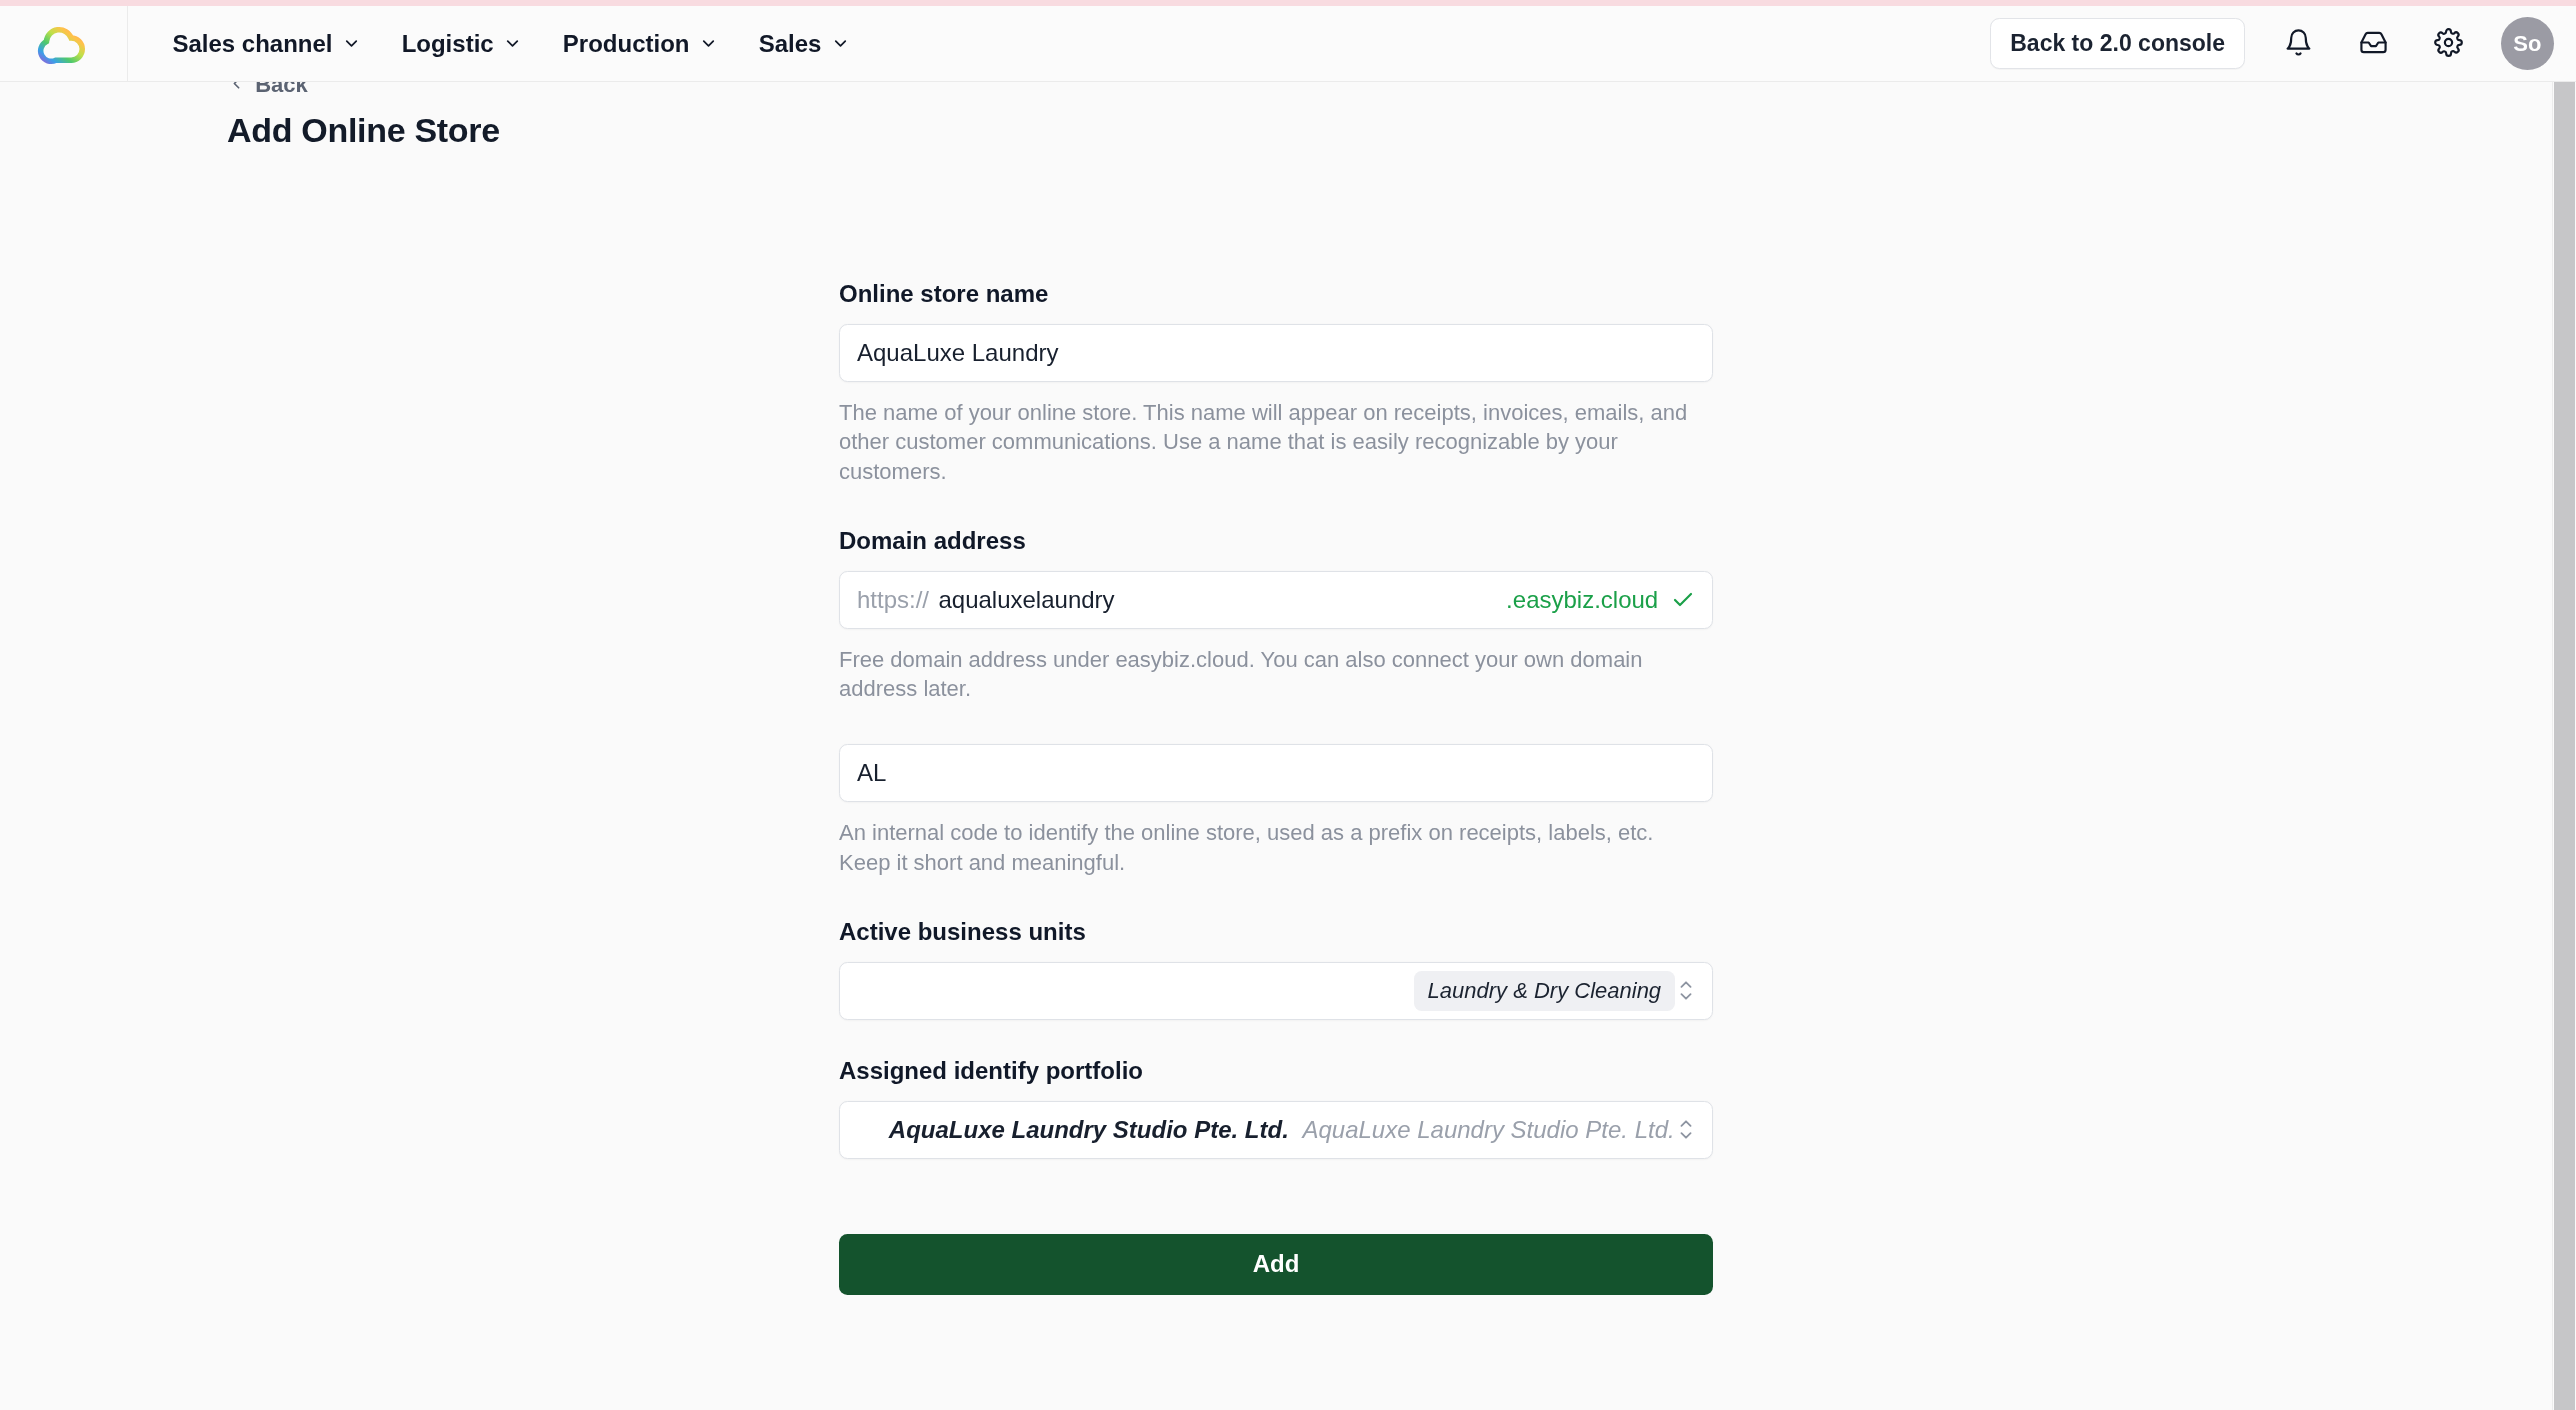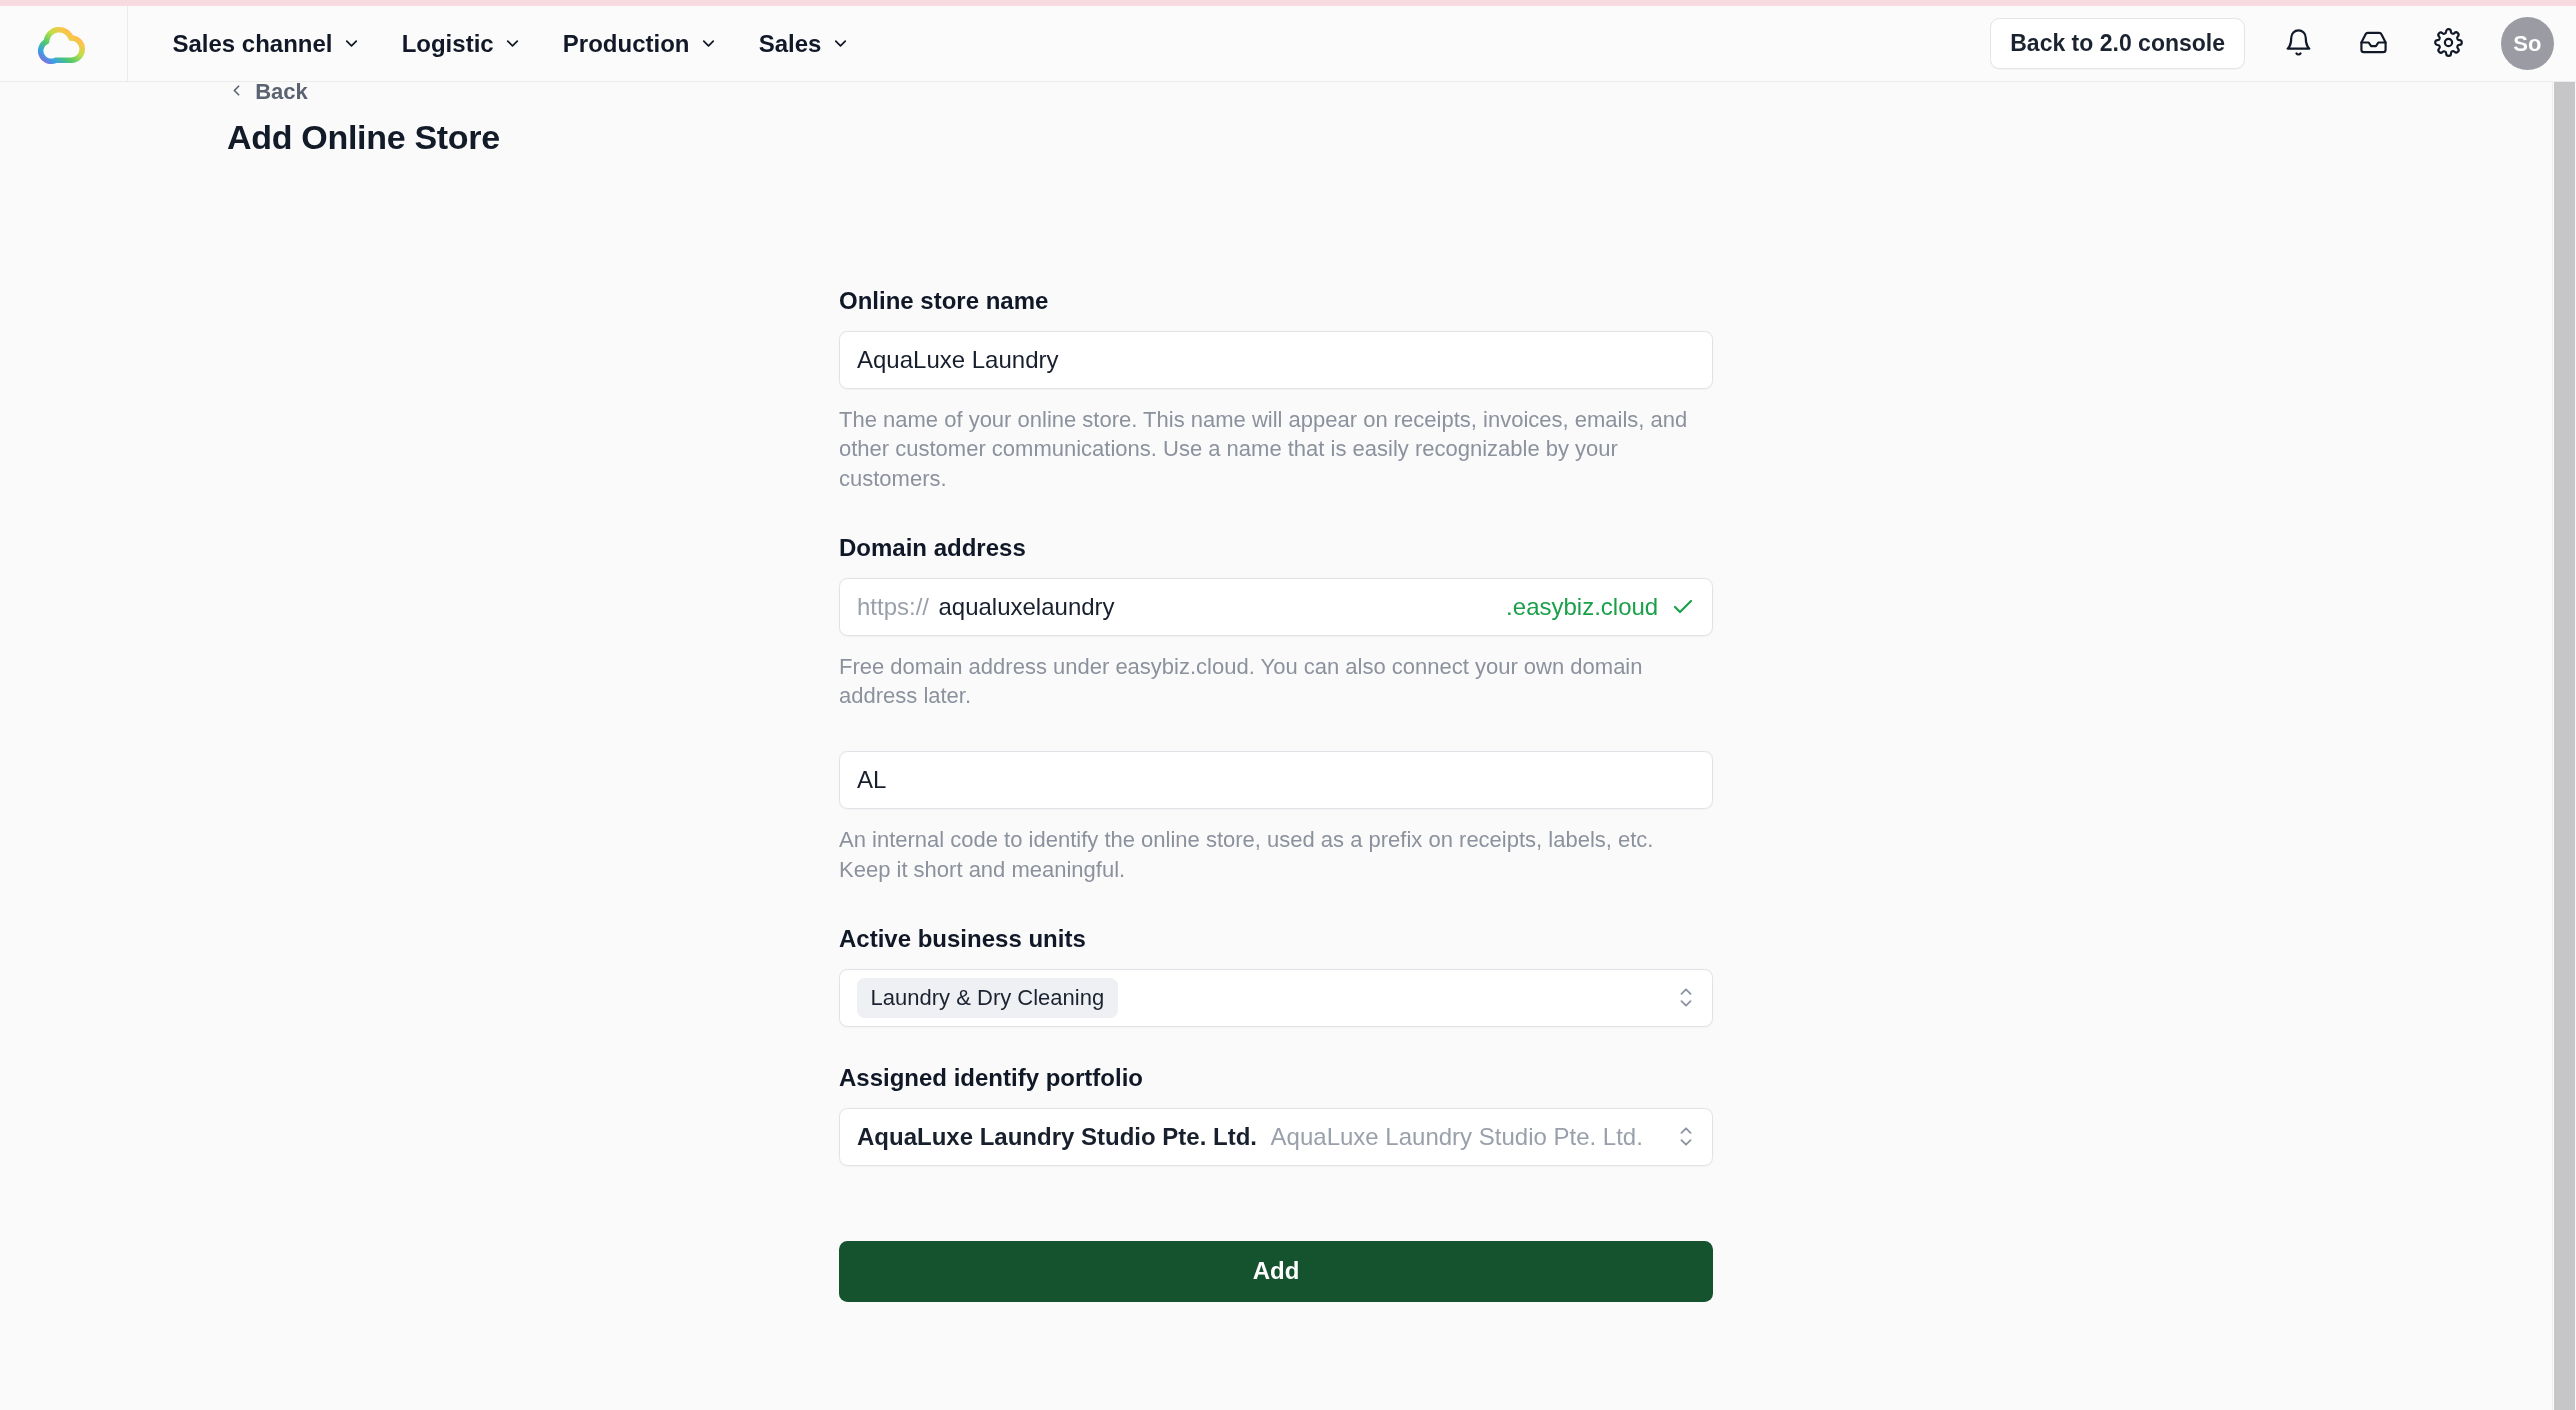--- a/index.html
+++ b/index.html
@@ -109,21 +109,21 @@
     justify-content: center;
     font-size: 22px;
     font-weight: 700;
     cursor: pointer;
     letter-spacing: 0.2px;
   }
 
   
   .page {
     position: absolute;
-    top: 16px; left: 0;
+    top: 9px; left: 0;
     width: 2552px;
     height: 1036px;
   }
 
   .back-link {
     position: absolute;
     top: 63px; left: 228px;
     display: flex;
     align-items: center;
     gap: 10.2px;
@@ -193,21 +193,21 @@
   
   .domain-ctl { justify-content: space-between; gap: 28px; }
   .domain-left { display: flex; align-items: baseline; gap: 9.4px; }
   .proto { font-size: 24px; color: #9aa0ab; }
   .domain-val { font-size: 24px; color: #18202e; }
   .domain-right { display: flex; align-items: center; gap: 12.8px; }
   .suffix { font-size: 24px; color: #1ba049; }
   .check { display: inline-flex; align-items: center; color: #1ba049; }
 
   
-  .select-ctl { justify-content: space-between; padding-right: 15.3px; }
+  .select-ctl { justify-content: flex-end; padding-right: 15.3px; font-style: italic; }
   .chip {
     background: #eff0f3;
     border-radius: 7.7px;
     padding: 6.8px 13.6px;
     font-size: 22px;
     color: #1b2330;
   }
   .select-texts { display: flex; align-items: baseline; gap: 13.6px; }
   .sel-value { font-size: 24px; font-weight: 700; color: #18202e; }
   .sel-ghost { font-size: 24px; color: #9aa0ab; }

